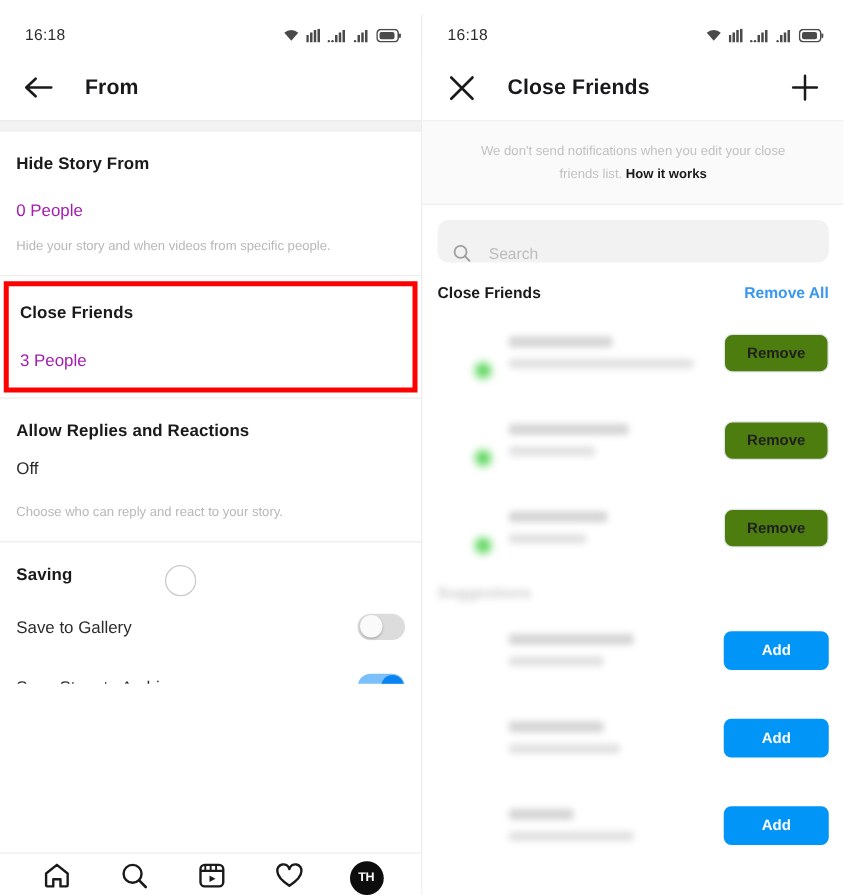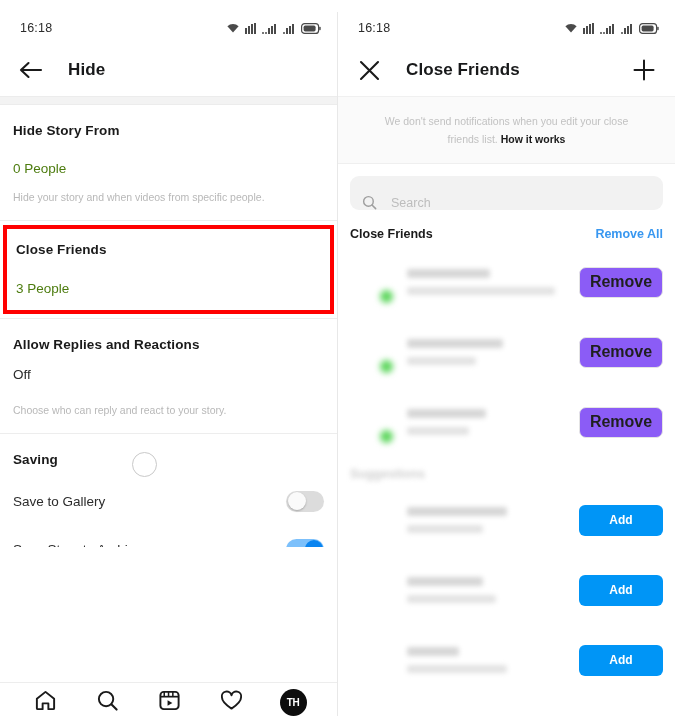--- a/index.html
+++ b/index.html
@@ -41,21 +41,21 @@
 
   
   .sep { height: 9px; background: #f3f3f3; border-top: 1px solid #ececec; border-bottom: 1px solid #ececec; }
   .hairline { height: 1px; background: #ededed; }
 
   .section { padding: 0 13px; }
   .sec-title {
     font-size: 13.5px; font-weight: bold; color: #1a1a1a;
     padding: 18px 0 0 0; letter-spacing: .1px;
   }
-  .sec-value { font-size: 13.5px; color: #4d7c0f; padding: 23px 0 0 0; }
+  .sec-value { font-size: 13.5px; color: #a21caf; padding: 23px 0 0 0; }
   .sec-hint  { font-size: 10.5px; color: #b8b8b8; padding: 15px 0 17px 0; }
 
   
   .highlight-wrap { padding: 4px 0 0 0; }
   .highlight-box {
     margin: 0 3px; border: 4px solid #ff0000; background:#fff;
     padding: 0 9px 0 9px; height: 89px;
   }
   .highlight-box .sec-title { padding-top: 13px; }
   .highlight-box .sec-value { padding-top: 24px; }
@@ -141,22 +141,22 @@
   .user-name {
     height: 9px; border-radius: 3px; background: #d6d6d6;
     filter: blur(2.6px); margin-bottom: 9px;
   }
   .user-sub {
     height: 8px; border-radius: 3px; background: #e2e2e2;
     filter: blur(2.6px);
   }
   .btn-remove {
     flex: 0 0 auto; width: 84px; height: 31px; border-radius: 7px;
-    background: #8b5cf6; border: 1px solid #e4e4e4; color: #1f1f1f;
-    font-size: 16px; font-weight: bold; font-family: "Liberation Sans", sans-serif;
+    background: #4d7c0f; border: 1px solid #e4e4e4; color: #1f1f1f;
+    font-size: 12px; font-weight: bold; font-family: "Liberation Sans", sans-serif;
     cursor: pointer;
   }
   .btn-add {
     flex: 0 0 auto; width: 84px; height: 31px; border-radius: 6px;
     background: #0095f6; border: none; color: #fff;
     font-size: 12px; font-weight: bold; font-family: "Liberation Sans", sans-serif;
     cursor: pointer;
   }
 </style>
 </head>
@@ -198,21 +198,21 @@
           </svg>
       </span>
     </div>
 
     <div class="navbar">
       <span class="nav-icon">
         <svg width="24" height="18" viewBox="0 0 24 18">
             <path d="M9.5 2 L2 9 L9.5 16 M2 9 H22" fill="none" stroke="#1a1a1a" stroke-width="2.1" stroke-linecap="round" stroke-linejoin="round"></path>
           </svg>
       </span>
-      <span class="nav-title">Hide</span>
+      <span class="nav-title">From</span>
     </div>
 
     <div class="sep"></div>
 
     <div class="section">
       <div class="sec-title">Hide Story From</div>
       <div class="sec-value">0 People</div>
       <div class="sec-hint">Hide your story and when videos from specific people.</div>
     </div>
 

